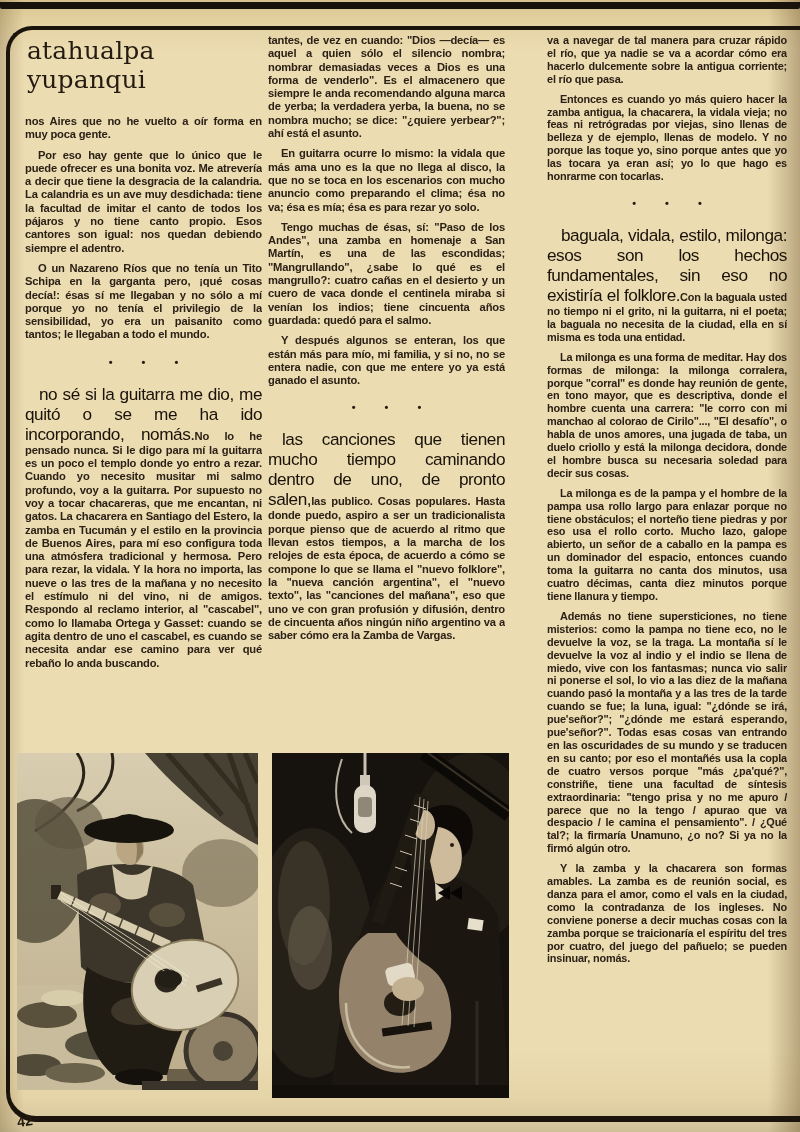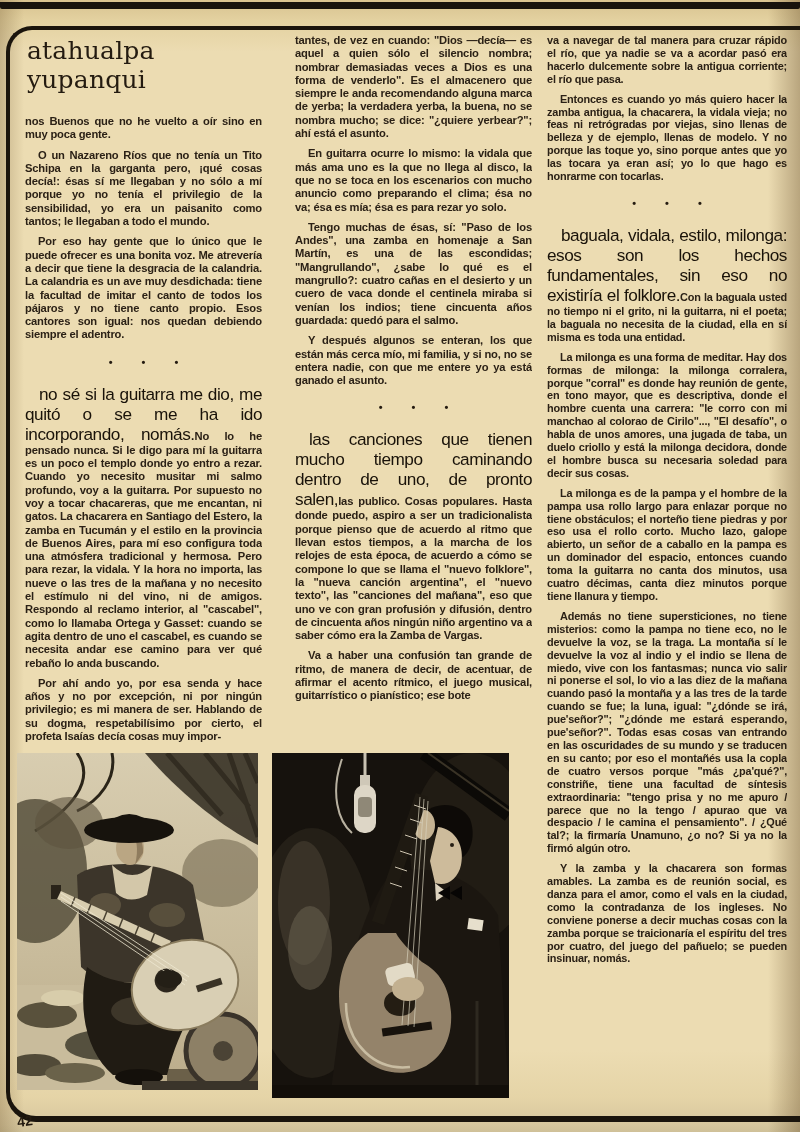--- a/index.html
+++ b/index.html
@@ -12,21 +12,21 @@
     font-family:"Liberation Sans", sans-serif;
   }
   .top-bar{position:absolute;left:0;top:2px;width:800px;height:7px;background:#17120c;border-radius:0 0 2px 2px;}
   .frame{
     position:absolute;left:6px;top:26px;right:-14px;height:1086px;
     border:4px solid #1a140c;border-right:none;border-bottom-width:6px;
     border-radius:26px 0 0 30px;pointer-events:none;
   }
   .col{position:absolute;top:34px;overflow:hidden;}
   .col1{left:25px;width:237px;height:718px;}
-  .col2{left:295px;width:237px;height:718px;}
+  .col2{left:268px;width:237px;height:718px;}
   .col3{left:547px;width:240px;height:1078px;}
   .page-title{
     font-family:"DejaVu Serif", serif;font-weight:400;
     font-size:25px;letter-spacing:.2px;word-spacing:3px;color:#241b10;
     margin:2px 0 21px 2px;
   }
   .col p{
     font-size:11.2px;line-height:13.3px;font-weight:700;letter-spacing:-.18px;
     color:#2b2116;text-align:justify;margin:0 0 7px;
   }
@@ -52,44 +52,42 @@
 </head>
 <body>
 
 <div class="page">
 
   <div class="top-bar"></div>
   <div class="frame"></div>
 
   <div class="col col1">
     <h1 class="page-title">atahualpa yupanqui</h1>
-    <p>nos Buenos que no he vuelto a oír sino en muy poca gente.</p>
+    <p>nos Aires que no he vuelto a oír forma en muy poca gente.</p>
+    <p class="indent">Por eso hay gente que lo único que le puede ofrecer es una bonita voz. Me atrevería a decir que tiene la desgracia de la calandria. La calandria es un ave muy desdichada: tiene la facultad de imitar el canto de todos los pájaros y no tiene canto propio. Esos cantores son igual: nos quedan debiendo siempre el adentro.</p>
     <p class="indent">O un Nazareno Ríos que no tenía un Tito Schipa en la garganta pero, ¡qué cosas decía!: ésas sí me llegaban y no sólo a mí porque yo no tenía el privilegio de la sensibilidad, yo era un paisanito como tantos; le llegaban a todo el mundo.</p>
-    <p class="indent">Por eso hay gente que lo único que le puede ofrecer es una bonita voz. Me atrevería a decir que tiene la desgracia de la calandria. La calandria es un ave muy desdichada: tiene la facultad de imitar el canto de todos los pájaros y no tiene canto propio. Esos cantores son igual: nos quedan debiendo siempre el adentro.</p>
     <div class="dots">• • •</div>
     <p class="hpara">
       <span class="lead">no sé si la guitarra me dio, me quitó o se me ha ido incorporando, nomás.</span><span>No lo he pensado nunca. Si le digo para mí la guitarra es un poco el templo donde yo entro a rezar. Cuando yo necesito musitar mi salmo profundo, voy a la guitarra. Por supuesto no voy a tocar chacareras, que me encantan, ni gatos. La chacarera en Santiago del Estero, la zamba en Tucumán y el estilo en la provincia de Buenos Aires, para mí eso configura toda una atmósfera tradicional y hermosa. Pero para rezar, la vidala. Y la hora no importa, las nueve o las tres de la mañana y no necesito el estímulo ni del vino, ni de amigos. Respondo al reclamo interior, al "cascabel", como lo llamaba Ortega y Gasset: cuando se agita dentro de uno el cascabel, es cuando se necesita andar ese camino para ver qué rebaño lo anda buscando.</span>
     </p>
-    <p class="indent">Por ahí ando yo, por esa senda y hace años y no por excepción, ni por ningún privilegio; es mi manera de ser. Hablando de su dogma, respetabilísimo por cierto, el profeta Isaías decía cosas muy impor-</p>
   </div>
 
   <div class="col col2">
     <p>tantes, de vez en cuando: "Dios —decía— es aquel a quien sólo el silencio nombra; nombrar demasiadas veces a Dios es una forma de venderlo". Es el almacenero que siempre le anda recomendando alguna marca de yerba; la verdadera yerba, la buena, no se nombra mucho; se dice: "¿quiere yerbear?"; ahí está el asunto.</p>
     <p class="indent">En guitarra ocurre lo mismo: la vidala que más ama uno es la que no llega al disco, la que no se toca en los escenarios con mucho anuncio como preparando el clima; ésa no va; ésa es mía; ésa es para rezar yo solo.</p>
     <p class="indent">Tengo muchas de ésas, sí: "Paso de los Andes", una zamba en homenaje a San Martín, es una de las escondidas; "Mangrullando", ¿sabe lo qué es el mangrullo?: cuatro cañas en el desierto y un cuero de vaca donde el centinela miraba si venían los indios; tiene cincuenta años guardada: quedó para el salmo.</p>
-    <p class="indent">Y después algunos se enteran, los que están más cerca mío, mi familia, y si no, no se entera nadie, con que me entere yo ya está ganado el asunto.</p>
+    <p class="indent">Y después algunos se enteran, los que están más para mío, mi familia, y si no, no se entera nadie, con que me entere yo ya está ganado el asunto.</p>
     <div class="dots">• • •</div>
     <p class="hpara">
       <span class="lead">las canciones que tienen mucho tiempo caminando dentro de uno, de pronto salen,</span><span>las publico. Cosas populares. Hasta donde puedo, aspiro a ser un tradicionalista porque pienso que de acuerdo al ritmo que llevan estos tiempos, a la marcha de los relojes de esta época, de acuerdo a cómo se compone lo que se llama el "nuevo folklore", la "nueva canción argentina", el "nuevo texto", las "canciones del mañana", eso que uno ve con gran profusión y difusión, dentro de cincuenta años ningún niño argentino va a saber cómo era la Zamba de Vargas.</span>
     </p>
-    <p class="indent">Va a haber una confusión tan grande de ritmo, de manera de decir, de acentuar, de afirmar el acento rítmico, el juego musical, guitarrístico o pianístico; ese bote</p>
   </div>
 
   <div class="col col3">
-    <p>va a navegar de tal manera para cruzar rápido el río, que ya nadie se va a acordar pasó era hacerlo dulcemente sobre la antigua corriente; el río que pasa.</p>
+    <p>va a navegar de tal manera para cruzar rápido el río, que ya nadie se va a acordar cómo era hacerlo dulcemente sobre la antigua corriente; el río que pasa.</p>
     <p class="indent">Entonces es cuando yo más quiero hacer la zamba antigua, la chacarera, la vidala vieja; no feas ni retrógradas por viejas, sino llenas de belleza y de ejemplo, llenas de modelo. Y no porque las toque yo, sino porque antes que yo las tocara ya eran así; yo lo que hago es honrarme con tocarlas.</p>
     <div class="dots">• • •</div>
     <p class="hpara">
       <span class="lead">baguala, vidala, estilo, milonga: esos son los hechos fundamentales, sin eso no existiría el folklore.</span><span>Con la baguala usted no tiempo ni el grito, ni la guitarra, ni el poeta; la baguala no necesita de la ciudad, ella en sí misma es toda una entidad.</span>
     </p>
     <p class="indent">La milonga es una forma de meditar. Hay dos formas de milonga: la milonga corralera, porque "corral" es donde hay reunión de gente, en tono mayor, que es descriptiva, donde el hombre cuenta una carrera: "le corro con mi manchao al colorao de Cirilo"..., "El desafío", o habla de unos amores, una jugada de taba, un duelo criollo y está la milonga decidora, donde el hombre busca su necesaria soledad para decir sus cosas.</p>
     <p class="indent">La milonga es de la pampa y el hombre de la pampa usa rollo largo para enlazar porque no tiene obstáculos; el norteño tiene piedras y por eso usa el rollo corto. Mucho lazo, galope abierto, un señor de a caballo en la pampa es un dominador del espacio, entonces cuando toma la guitarra no canta dos minutos, usa cuatro décimas, canta diez minutos porque tiene llanura y tiempo.</p>
     <p class="indent">Además no tiene supersticiones, no tiene misterios: como la pampa no tiene eco, no le devuelve la voz, se la traga. La montaña sí le devuelve la voz al indio y el indio se llena de miedo, vive con los fantasmas; nunca vio salir ni ponerse el sol, lo vio a las diez de la mañana cuando pasó la montaña y a las tres de la tarde cuando se fue; la luna, igual: "¿dónde se irá, pue'señor?"; "¿dónde me estará esperando, pue'señor?". Todas esas cosas van entrando en las oscuridades de su mundo y se traducen en su canto; por eso el montañés usa la copla de cuatro versos porque "más ¿pa'qué?", constriñe, tiene una facultad de síntesis extraordinaria: "tengo prisa y no me apuro / parece que no la tengo / apurao que va despacio / le camina el pensamiento". / ¿Qué tal?; la firmaría Unamuno, ¿o no? Si ya no la firmó algún otro.</p>
     <p class="indent">Y la zamba y la chacarera son formas amables. La zamba es de reunión social, es danza para el amor, como el vals en la ciudad, como la contradanza de los ingleses. No conviene ponerse a decir muchas cosas con la zamba porque se traicionaría el espíritu del tres por cuatro, del juego del pañuelo; se pueden insinuar, nomás.</p>
   </div>

